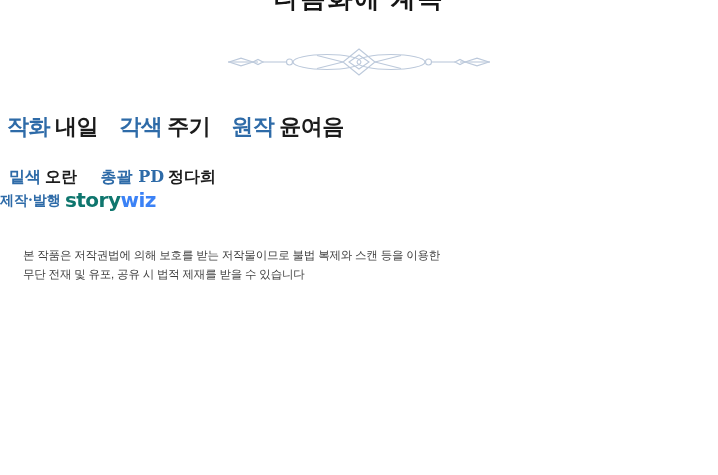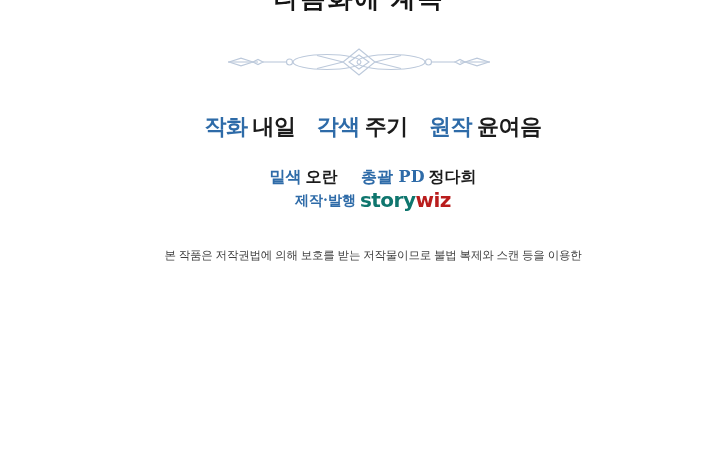--- a/index.html
+++ b/index.html
@@ -9,23 +9,22 @@
     overflow: hidden;
     font-family: "Liberation Sans", sans-serif;
   }
   .page {
     position: relative;
     width: 718px; height: 475px;
     background: #ffffff;
   }
   .row {
     position: absolute; left: 0; right: 4px;
-    text-align: center;
+    text-align: left;
     white-space: nowrap;
-    padding-left: 32px;
   }
   
   .clipped-title-wrap {
     position: absolute; top: 0; left: 0; right: 0;
     height: 11px; overflow: hidden;
     text-align: center;
   }
   .clipped-title-text {
     display: block;
     margin-top: -15px;
@@ -73,29 +72,30 @@
     line-height: 24px;
   }
   .credits-publisher .role { margin-right: 4px; vertical-align: 2px; }
   .logo {
     font-family: "DejaVu Sans", "Liberation Sans", sans-serif;
     font-weight: bold;
     font-size: 20px;
     letter-spacing: -0.5px;
   }
   .logo-a { color: #0f766e; }
-  .logo-b { color: #b91c1c; }
+  .logo-b { color: #3b82f6; }
   
   .copyright {
     top: 246px;
     font-family: "Liberation Sans", sans-serif;
     font-size: 11.5px;
     line-height: 19px;
     color: #3e3e3e;
     letter-spacing: -0.2px;
+    margin-left: 23px;
   }
 </style>
 </head>
 <body>
 
 <div class="page">
 
   <div class="clipped-title-wrap">
     <span class="clipped-title-text">다음화에 계속</span>
   </div>
@@ -138,15 +138,16 @@
     <span class="pair"><span class="role">밑색</span><span class="name">오란</span></span>
     <span class="pair"><span class="role">총괄 PD</span><span class="name">정다희</span></span>
   </div>
 
   <div class="row credits-publisher">
     <span class="role">제작·발행</span><span class="logo"><span class="logo-a">story</span><span class="logo-b">wiz</span></span>
   </div>
 
   <div class="row copyright">
     <div>본 작품은 저작권법에 의해 보호를 받는 저작물이므로 불법 복제와 스캔 등을 이용한</div>
+    <div>무단 전재 및 유포, 공유 시 법적 제재를 받을 수 있습니다</div>
   </div>
 
 </div>
 
 </body></html>

